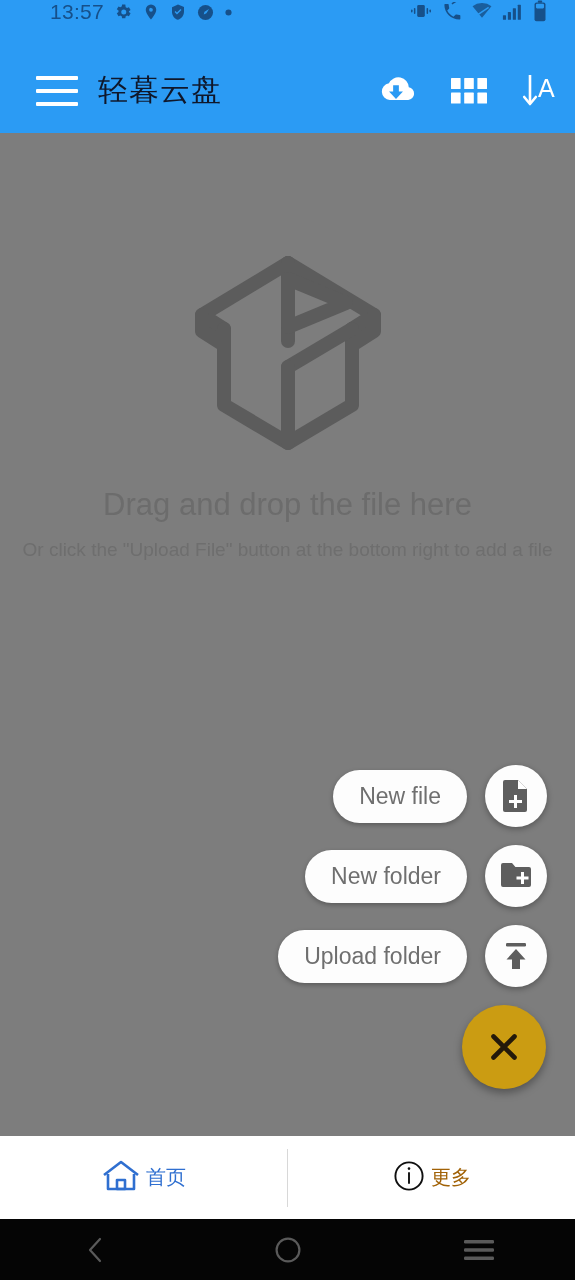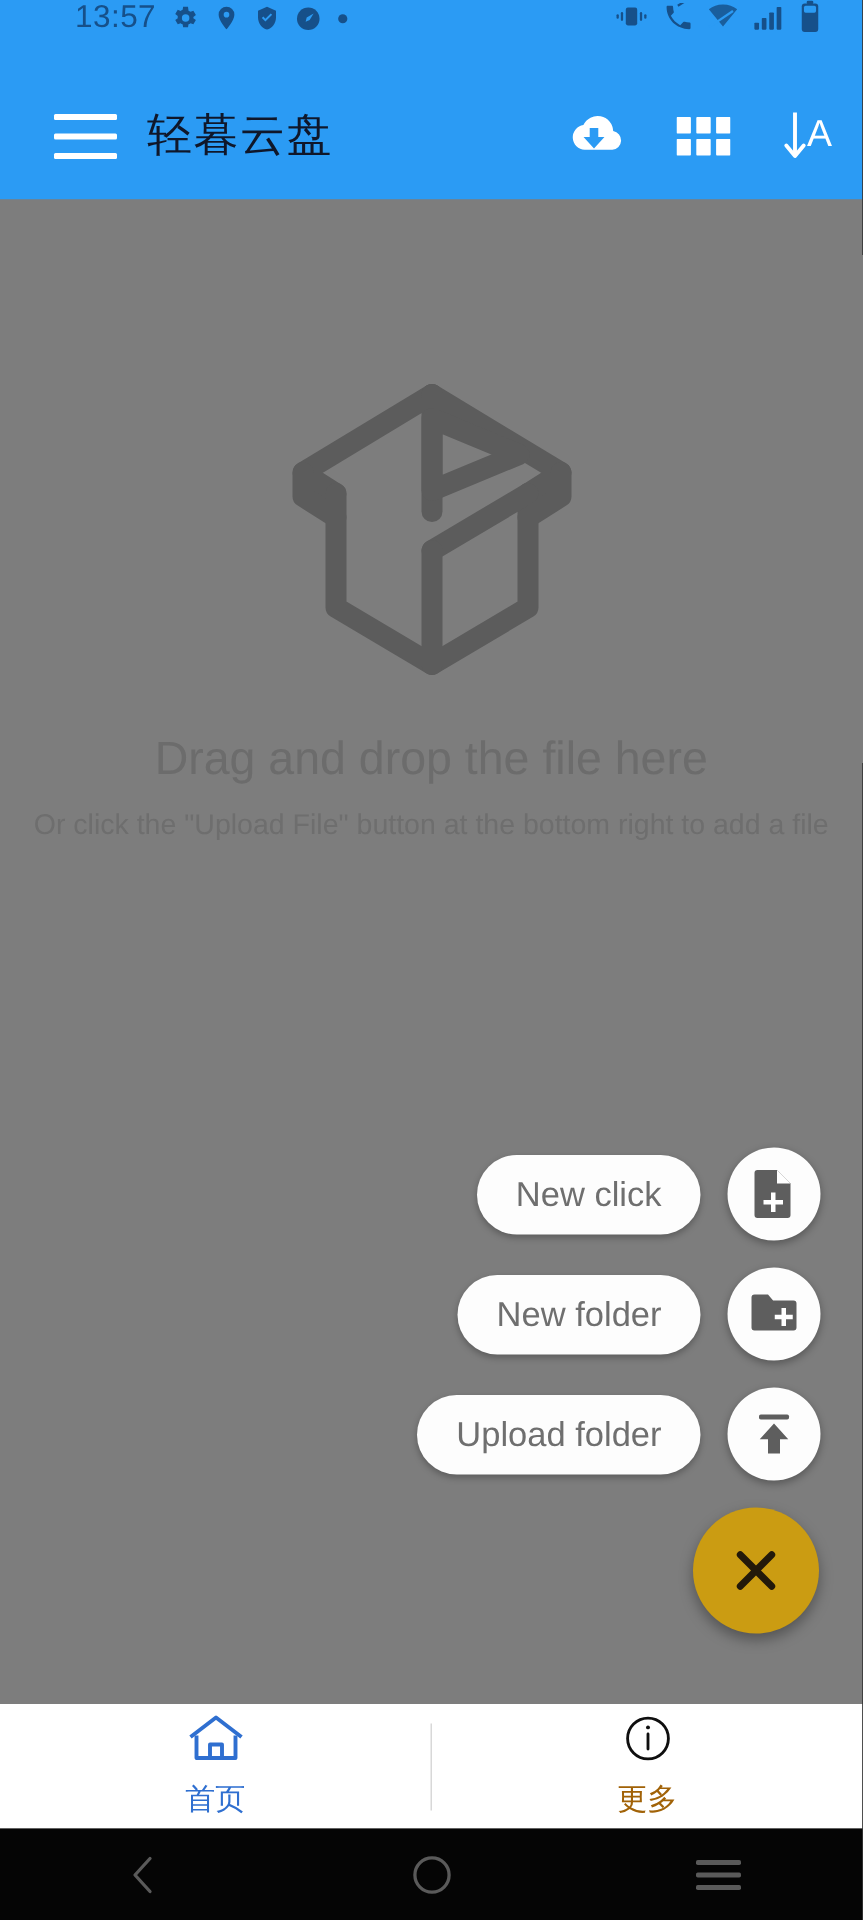--- a/index.html
+++ b/index.html
@@ -182,21 +182,21 @@
     top: 1136px;
     width: 575px;
     height: 83px;
     background: #ffffff;
     display: flex;
     align-items: center;
   }
   .nav-item {
     flex: 1;
     display: flex;
-    flex-direction: column;
+    flex-direction: row;
     align-items: center;
     justify-content: center;
     gap: 5px;
     cursor: pointer;
   }
   .nav-label { font-size: 20px; }
   .nav-item.active .nav-label { color: #2f6fd0; }
   .nav-item .nav-label { color: #a16207; }
   #nav-divider {
     width: 1px;
@@ -351,21 +351,21 @@
           <path d="M103 114v76"></path>
         </svg>
       </span>
       <div id="empty-title">Drag and drop the file here</div>
       <div id="empty-subtitle">Or click the "Upload File" button at the bottom right to add a file</div>
     </div>
 
     <div id="speed-dial" style="position:absolute; right:28px; top:632px;">
 
       <div class="dial-row">
-        <span class="dial-label">New click</span>
+        <span class="dial-label">New file</span>
         <span class="dial-mini">
           <svg width="30" height="34" viewBox="0 0 30 34" fill="#5e5e5e">
             <path d="M4 1h13l9 9v21a2 2 0 0 1-2 2H4a2 2 0 0 1-2-2V3a2 2 0 0 1 2-2z"></path>
             <path d="M17 1v9h9z" fill="#ffffff"></path>
             <path d="M13 16h3v5h5v3h-5v5h-3v-5H8v-3h5z" fill="#ffffff"></path>
           </svg>
         </span>
       </div>
 
       <div class="dial-row">

